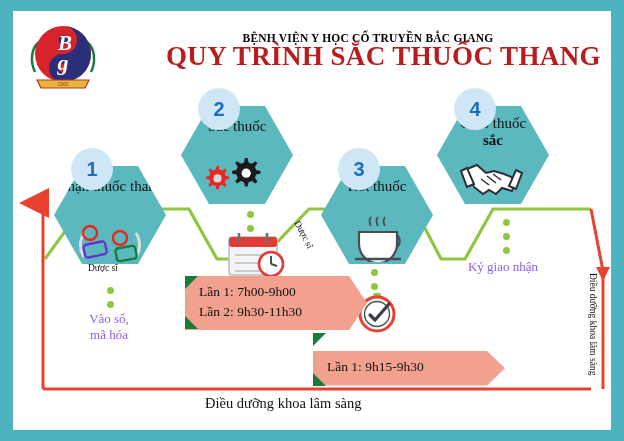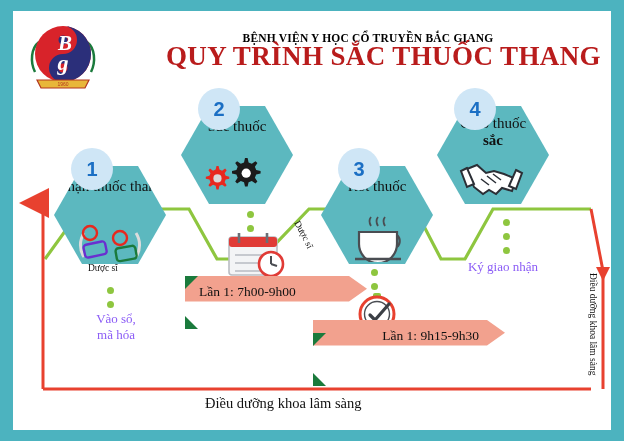--- a/index.html
+++ b/index.html
@@ -77,21 +77,21 @@
   }
   .under{
     position:absolute;
     font-family:"Liberation Serif", serif;
     font-size:13px;color:#8b5cf6;text-align:center;line-height:1.2;
   }
   
   .callout{
     position:absolute;
     background:#f2a18e;
-    padding:6px 26px 0 14px;
+    padding:6px 26px 9px 14px;
     font-family:"Liberation Serif", serif;
     font-size:13.5px;color:#111;line-height:1.45;
     clip-path:polygon(0 0, calc(100% - 18px) 0, 100% 50%, calc(100% - 18px) 100%, 0 100%);
     z-index:5;
   }
   .flag{
     position:absolute;width:13px;height:13px;
     background:#1a7a3c;
     z-index:6;
   }
@@ -179,21 +179,21 @@
         <rect x="30" y="20" width="22" height="13" rx="3" fill="none" stroke="#6a2fd0" stroke-width="2.4" transform="rotate(-12 41 26)"></rect>
         <circle cx="66" cy="15" r="7" fill="none" stroke="#e8281e" stroke-width="2.4"></circle>
         <rect x="62" y="24" width="20" height="13" rx="3" fill="none" stroke="#1a7a3c" stroke-width="2.4" transform="rotate(-10 72 30)"></rect>
       </svg>
     </div>
     <div class="role" style="left:75px;top:252px;">Dược sĩ</div>
     <div class="dots" style="left:94px;top:276px;">
       <div class="dot"></div>
         <div class="dot"></div>
     </div>
-    <div class="under" style="left:48px;top:300px;width:110px;">
+    <div class="under" style="left:41px;top:300px;width:110px;">
       <div>Vào sổ,</div>
       <div>mã hóa</div>
     </div>
 
     <div class="numcircle" style="left:185px;top:77px;">2</div>
     <div class="hex" style="left:168px;top:95px;">
       <span class="htxt">Sắc thuốc</span>
     </div>
     <div class="hexicon" style="left:168px;top:135px;">
       <svg width="112" height="44" viewBox="0 0 112 44">
@@ -224,20 +224,21 @@
         <circle cx="76" cy="33" r="12" fill="#ffffff" stroke="#e03b36" stroke-width="2.6"></circle>
         <line x1="76" y1="33" x2="76" y2="25" stroke="#4a4d52" stroke-width="2"></line>
         <line x1="76" y1="33" x2="82" y2="35" stroke="#4a4d52" stroke-width="2"></line>
       </svg>
     </div>
 
     <div class="flag tl" style="left:172px;top:265px;"></div>
     <div class="flag bl" style="left:172px;top:305px;"></div>
     <div class="callout" style="left:172px;top:265px;width:142px;">
       <div>Lần 1: 7h00-9h00</div>
+      <div>Lần 2: 9h30-11h30</div>
     </div>
 
     <div class="numcircle" style="left:325px;top:137px;">3</div>
     <div class="hex" style="left:308px;top:155px;">
       <span class="htxt">Rót thuốc</span>
     </div>
     <div class="hexicon" style="left:308px;top:205px;">
       <svg width="112" height="46" viewBox="0 0 112 46">
         <path d="M50 10 q-3 -5 0 -9" stroke="#4a4d52" stroke-width="1.8" fill="none"></path>
         <path d="M57 10 q-3 -5 0 -9" stroke="#4a4d52" stroke-width="1.8" fill="none"></path>
@@ -255,21 +256,21 @@
       <svg width="112" height="42" viewBox="0 0 112 42">
         <rect x="52" y="0" width="8" height="5" rx="2" fill="#8ec63f"></rect>
         <circle cx="56" cy="21" r="17" fill="#ffffff" stroke="#e8412f" stroke-width="3"></circle>
         <circle cx="56" cy="21" r="12.5" fill="none" stroke="#4a4d52" stroke-width="1.4"></circle>
         <path d="M49 22 l5 5 l14 -16" fill="none" stroke="#3b3f45" stroke-width="3.2" stroke-linecap="round" stroke-linejoin="round"></path>
       </svg>
     </div>
 
     <div class="flag tl" style="left:300px;top:322px;"></div>
     <div class="flag bl" style="left:300px;top:362px;"></div>
-    <div class="callout" style="left:300px;top:309px;width:152px;text-align:right;">
+    <div class="callout" style="left:300px;top:340px;width:152px;">
       <div>Lần 1: 9h15-9h30</div>
     </div>
 
     <div class="numcircle" style="left:441px;top:77px;">4</div>
     <div class="hex" style="left:424px;top:95px;">
       <span class="htxt" style="padding-top:9px;">
         <span style="display:block;">Giao thuốc</span>
         <span style="display:block;font-weight:bold;">sắc</span>
       </span>
     </div>

